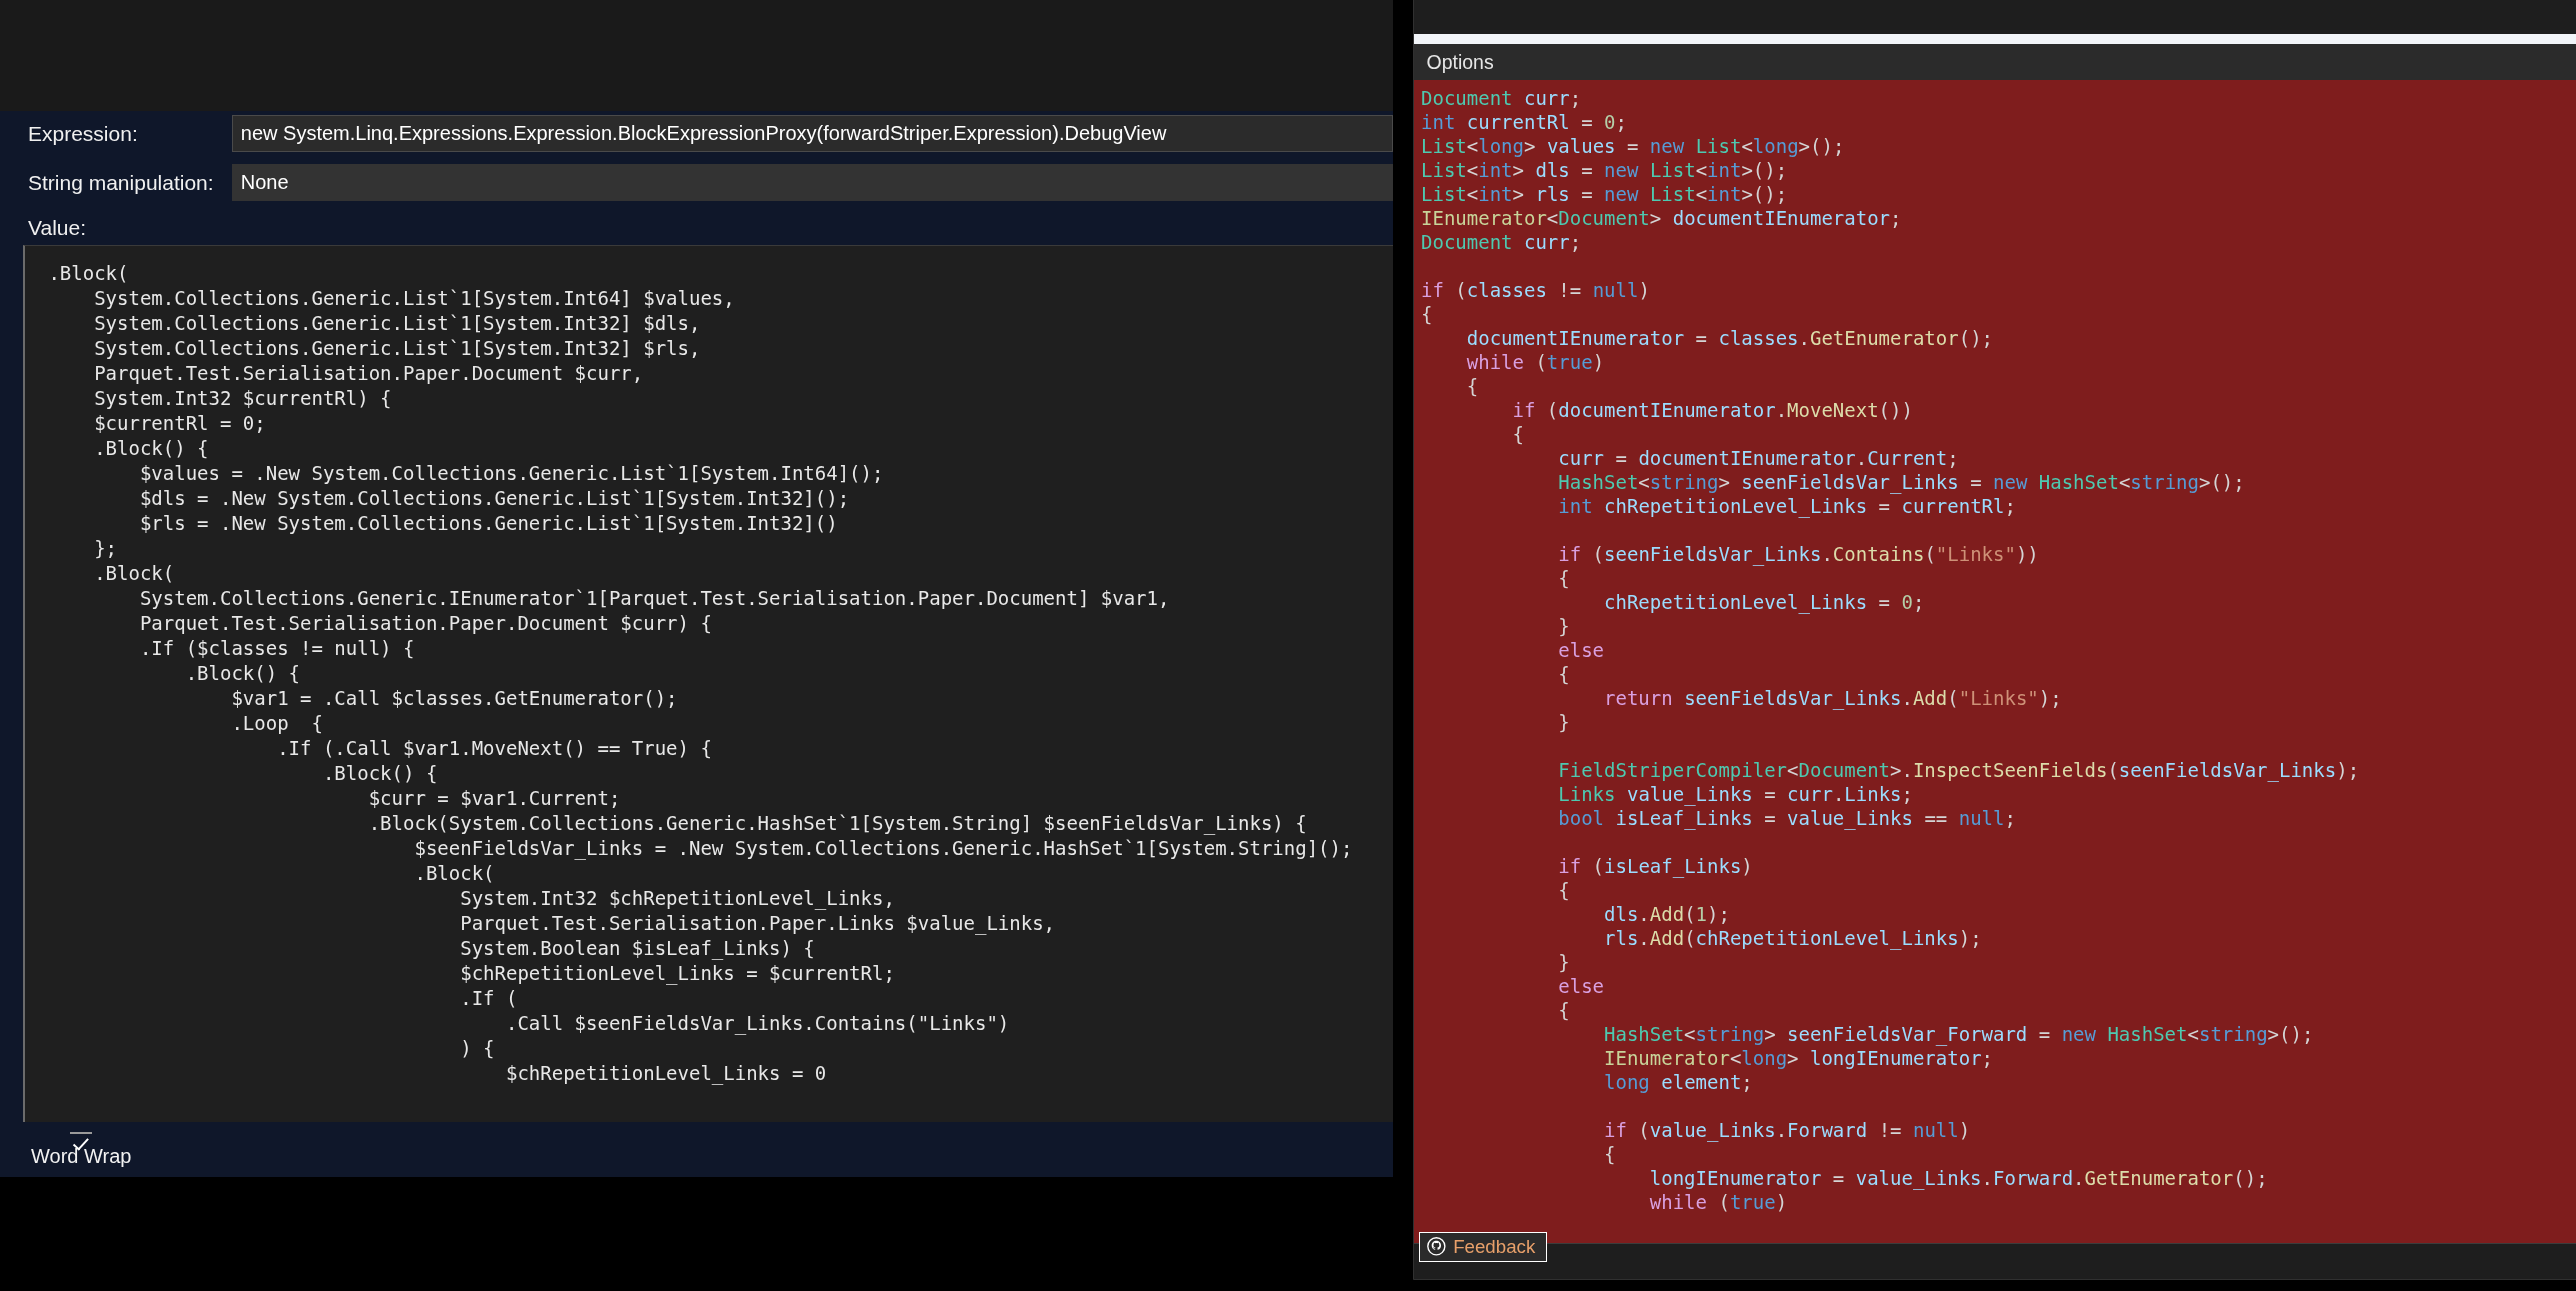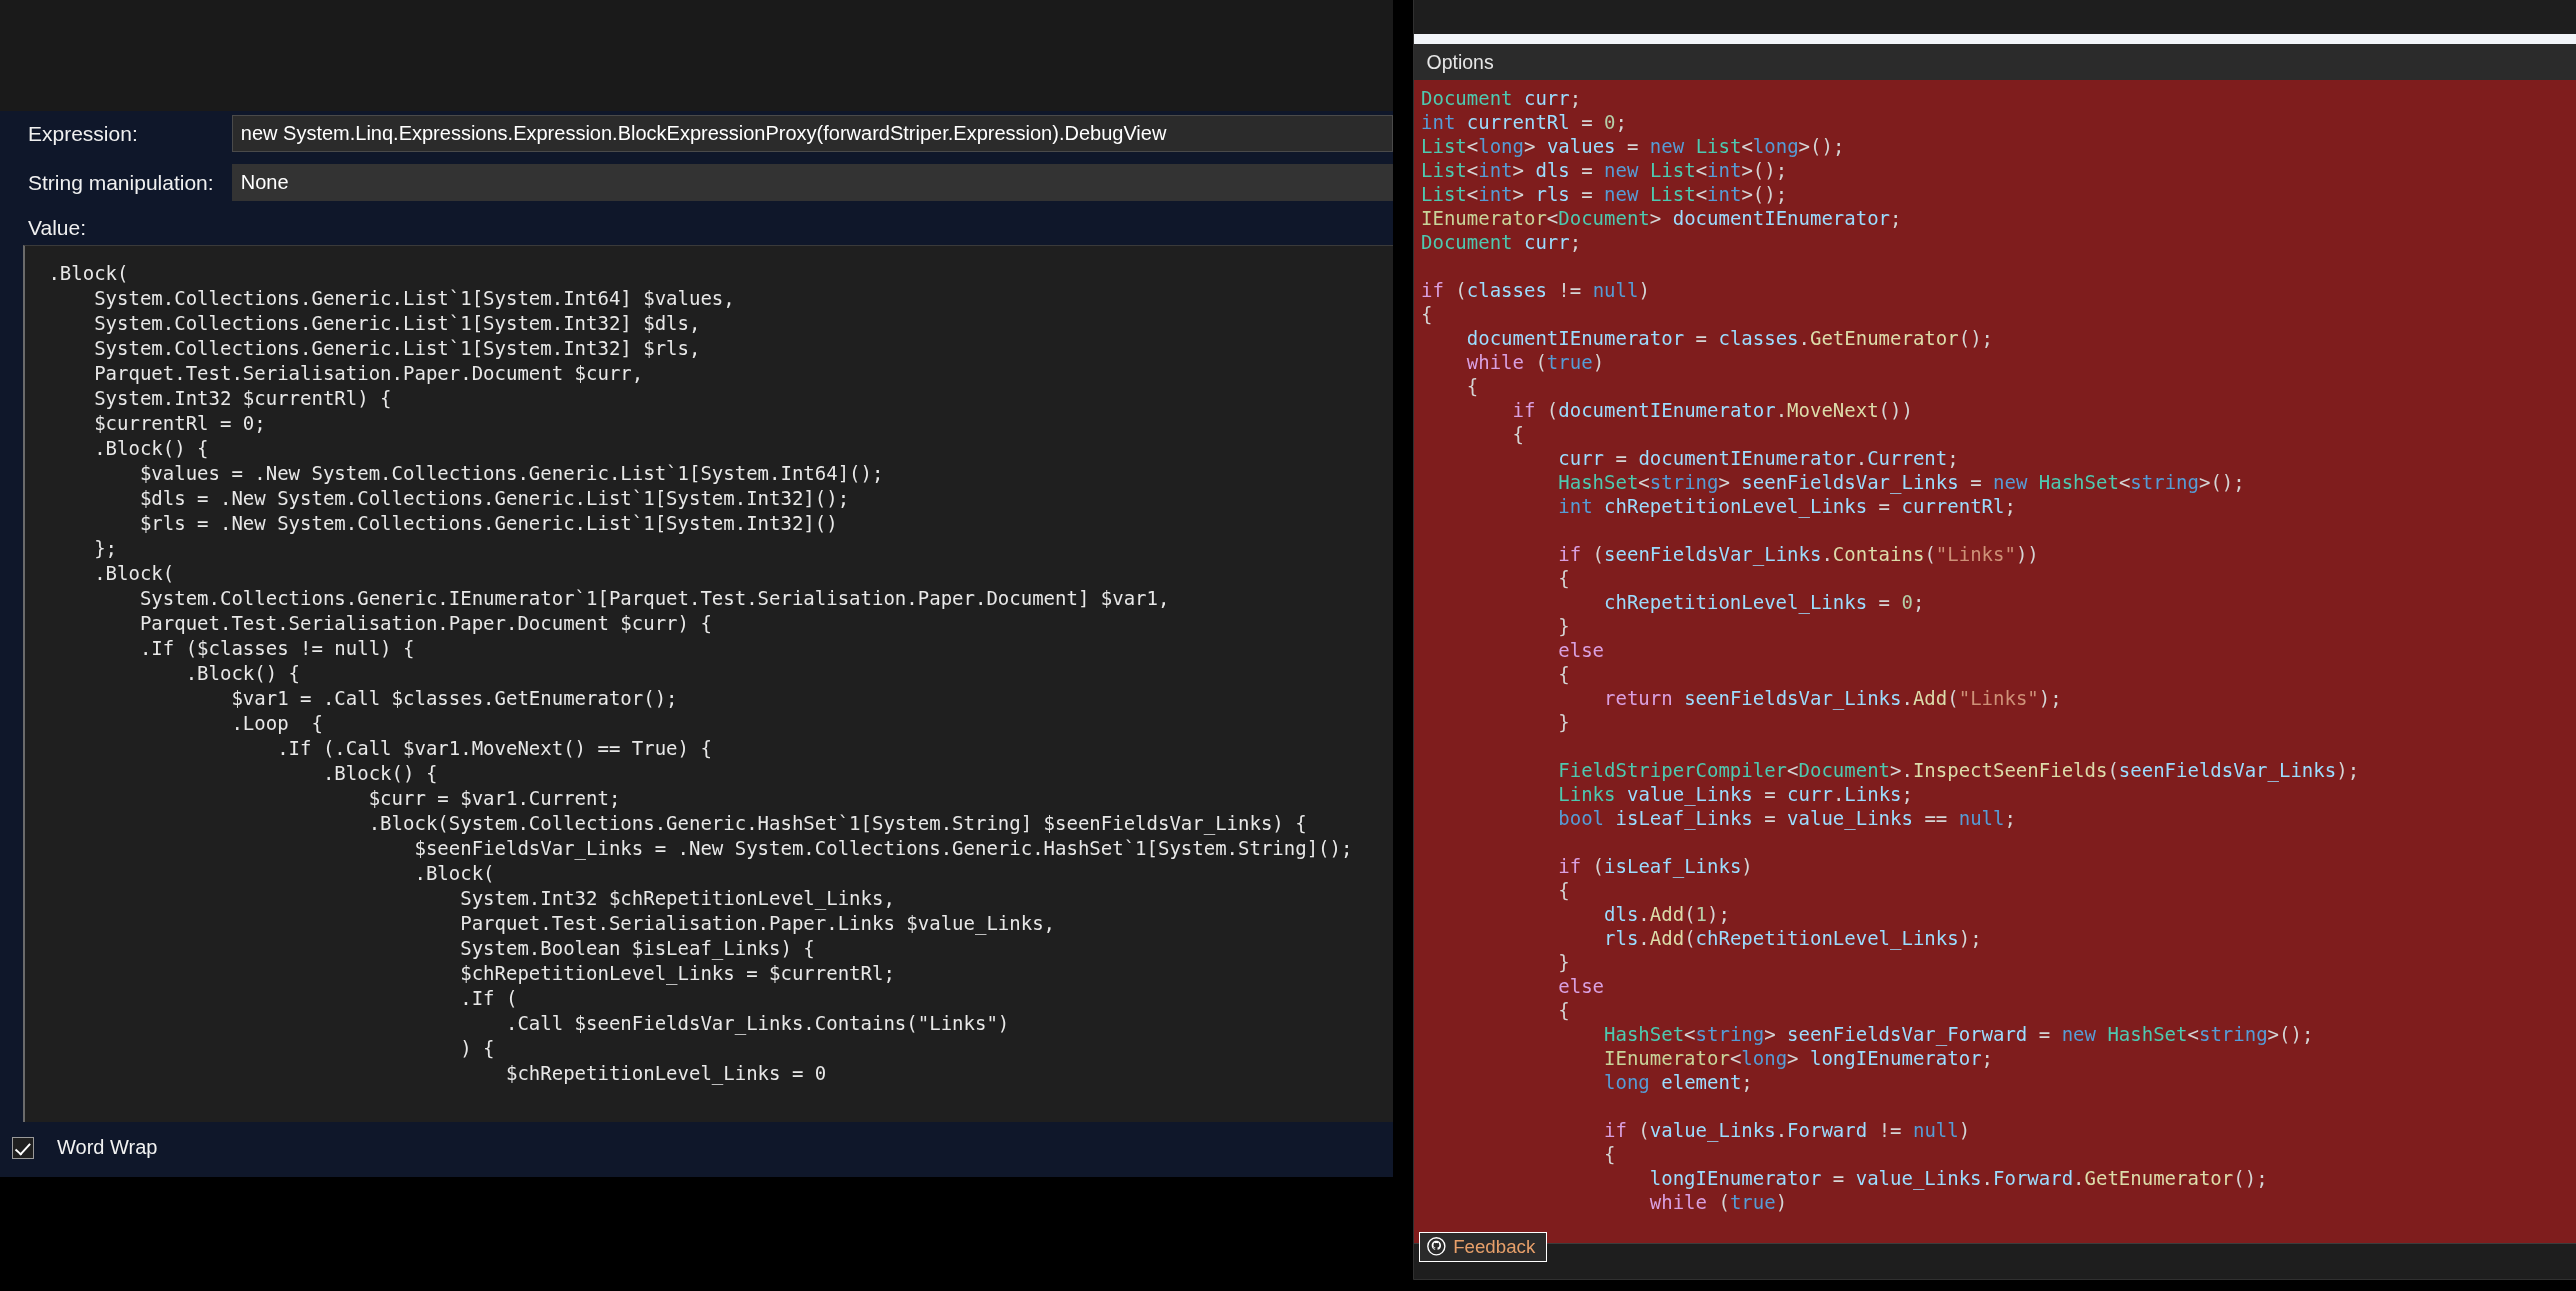--- a/index.html
+++ b/index.html
@@ -106,26 +106,27 @@
     font-family: "DejaVu Sans Mono", monospace;
     font-size: 19px;
     line-height: 25px;
     color: #e8e8e8;
     white-space: pre;
     letter-spacing: 0px;
   }
 
   #wordwrap-row {
     position: absolute;
-    left: 12px;
+    left: 31px;
     top: 1132px;
     height: 31px;
     display: flex;
     align-items: center;
-    gap: 23px;
+    gap: 11px;
+    flex-direction: column;
   }
   #wordwrap-box {
     width: 22px;
     height: 22px;
     border: 1.6px solid #9a9a9a;
     background: #1f1f1f;
     position: relative;
     box-sizing: border-box;
   }
   #wordwrap-box::after {

